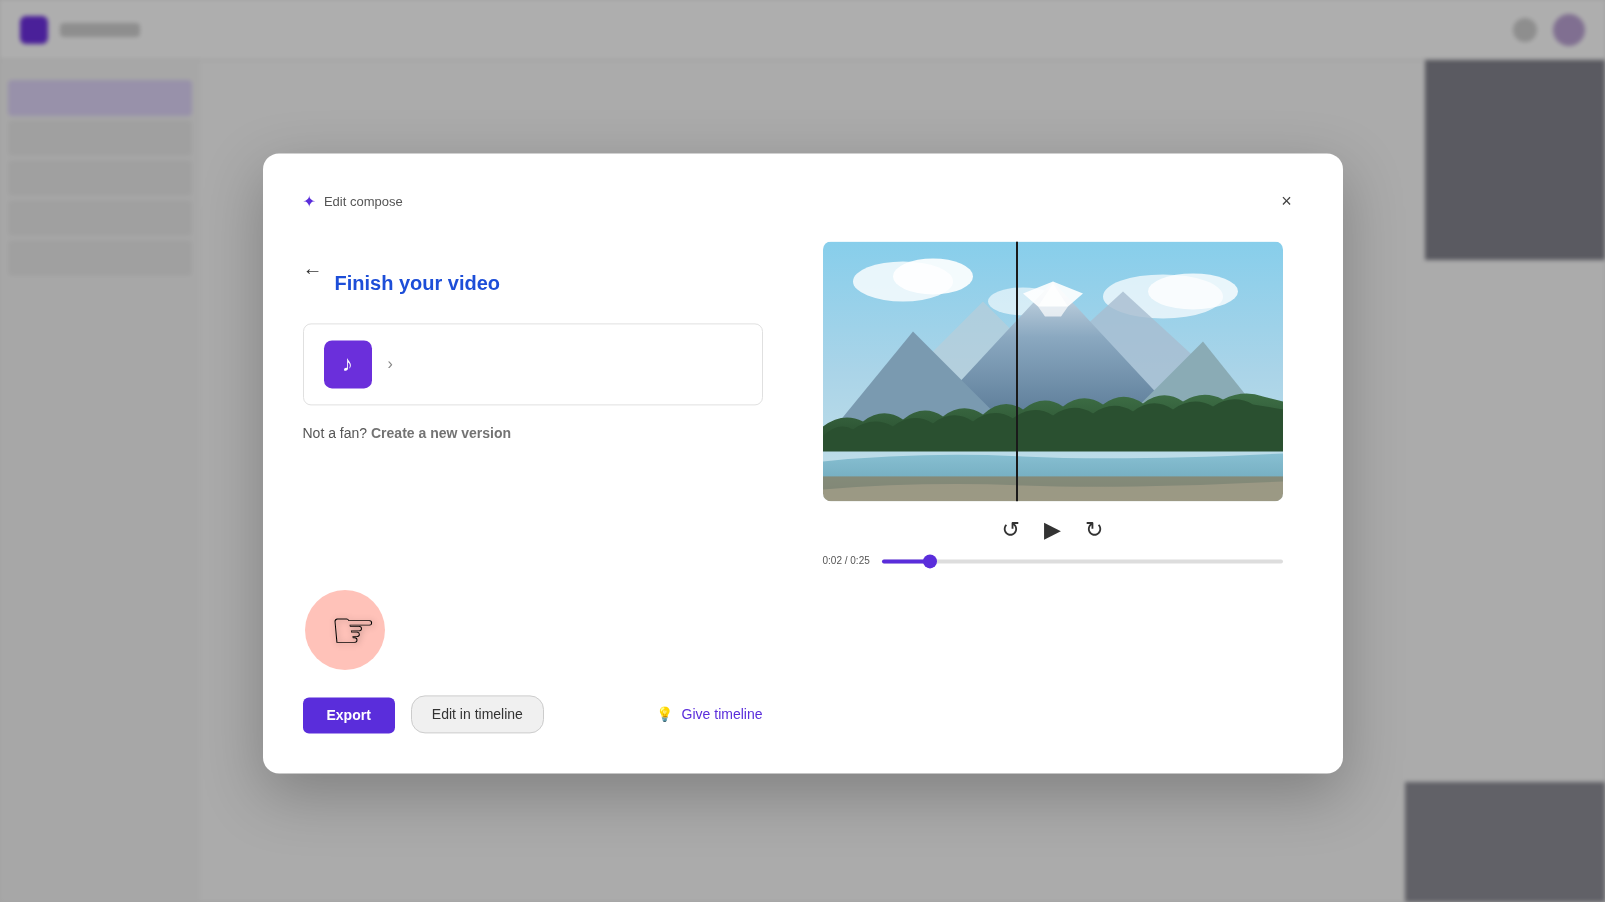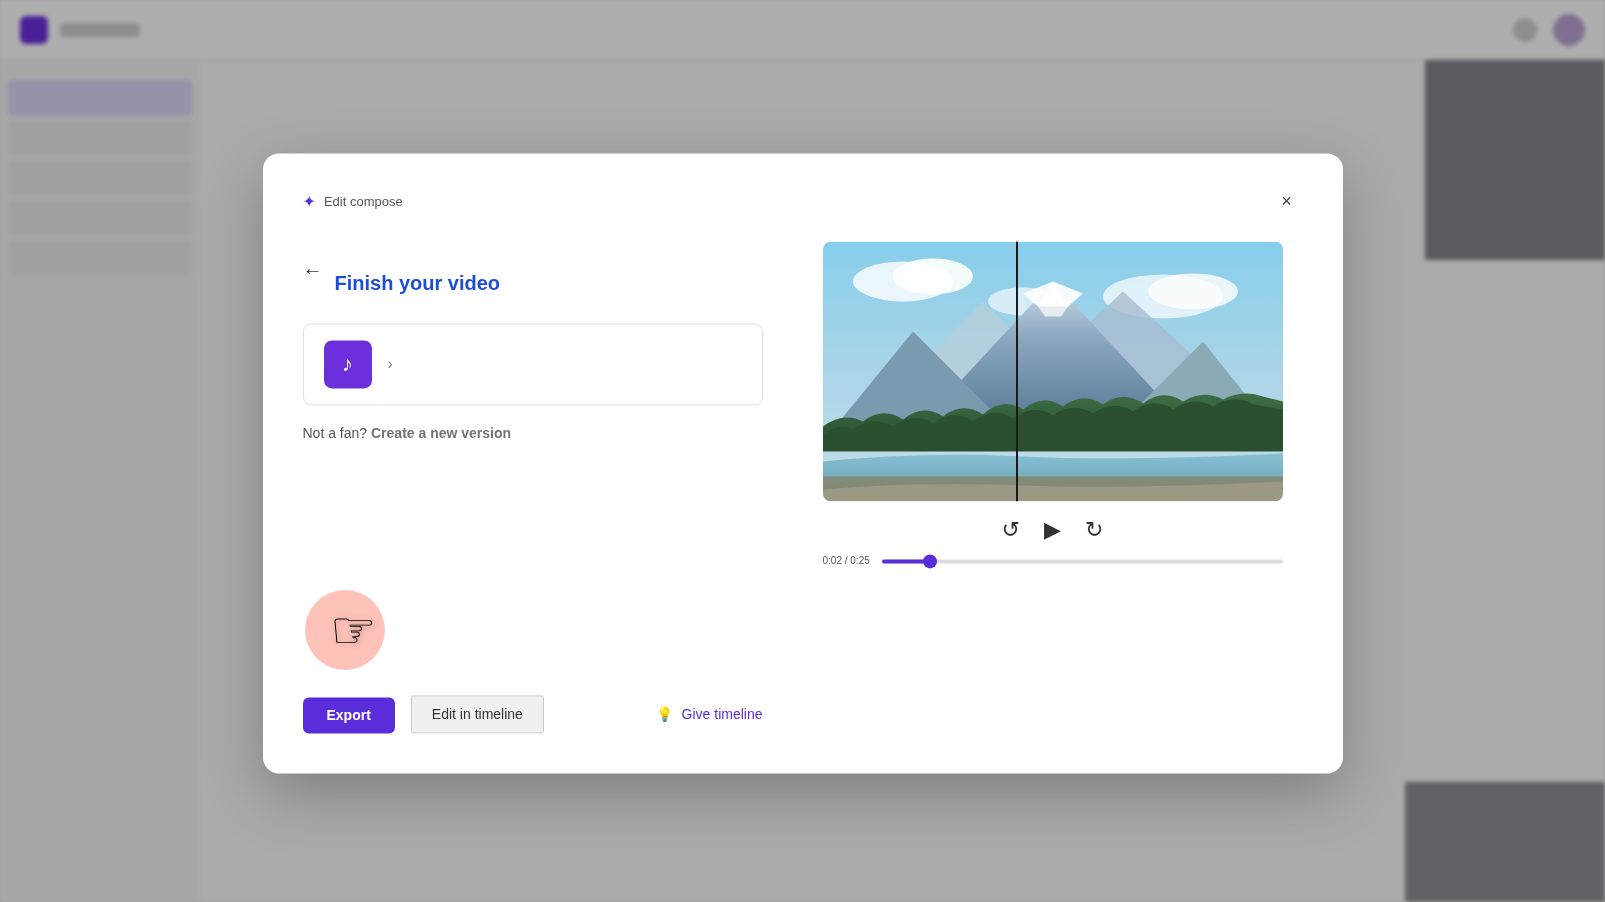--- a/index.html
+++ b/index.html
@@ -278,21 +278,21 @@
       padding: 10px 24px;
       font-size: 14px;
       font-weight: 600;
       cursor: pointer;
     }
 
     .btn-edit-timeline {
       background: #f0f0f0;
       color: #333;
       border: 1px solid #ccc;
-      border-radius: 2px;
+      border-radius: 14px;
       padding: 10px 20px;
       font-size: 14px;
       font-weight: 500;
       cursor: pointer;
     }
 
     .give-feedback-btn {
       display: flex;
       align-items: center;
       gap: 8px;

